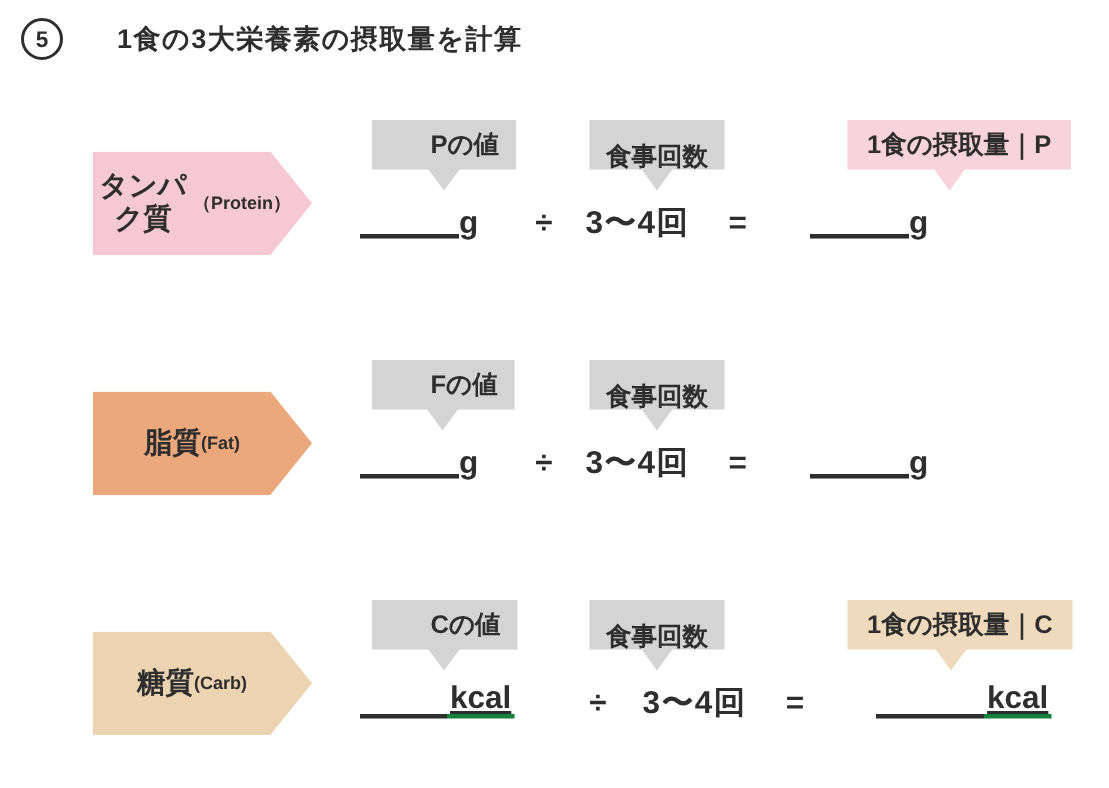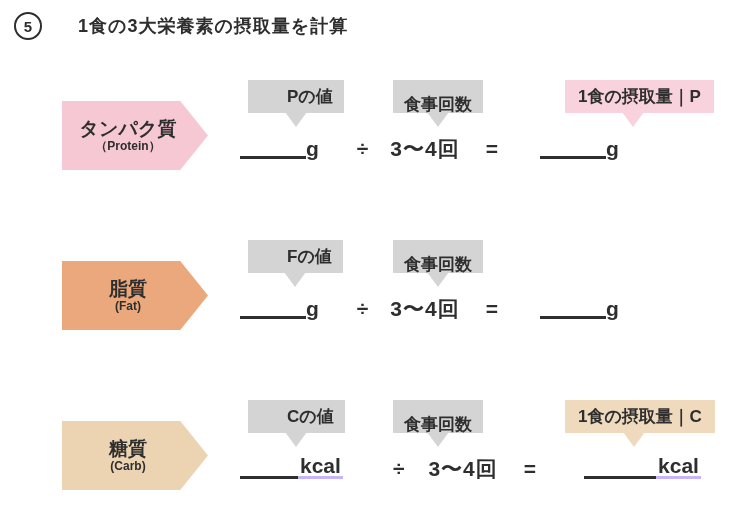--- a/index.html
+++ b/index.html
@@ -19,21 +19,21 @@
   
   .nrow{position:absolute;left:0;width:739px;height:130px;}
   .nrow.r1{top:80px;}
   .nrow.r2{top:240px;}
   .nrow.r3{top:400px;}
   
   .arrow{
     position:absolute;left:62px;top:21px;width:146px;height:69px;
     background:var(--c,#f6c8d3);
     clip-path:polygon(0 0,81% 0,100% 50%,81% 100%,0 100%);
-    display:flex;flex-direction:column;align-items:center;justify-content:center;
+    display:flex;flex-direction:row;align-items:center;justify-content:center;
     padding-right:14px;box-sizing:border-box;text-align:center;
   }
   .arrow-ja{font-size:19px;line-height:1.15;}
   .arrow-en{font-size:12px;line-height:1.15;}
   
   .tag{
     position:absolute;top:0;height:33px;background:var(--c,#d4d4d4);
     display:flex;align-items:center;justify-content:center;
     padding:0 11px;font-size:17px;line-height:1;white-space:nowrap;box-sizing:border-box;
   }
@@ -57,21 +57,21 @@
   .fg .blank-b{width:66px;margin-left:42px;}
   .fg .op-div{margin-left:38px;}
   .fg .meals{margin-left:22px;}
   .fg .op-eq{margin-left:26px;}
   .f3 .blank-a{width:58px;}
   .f3 .blank-b{width:72px;margin-left:48px;}
   .f3 .op-div{margin-left:50px;}
   .f3 .meals{margin-left:24px;}
   .f3 .op-eq{margin-left:26px;}
   .unit{padding-bottom:0;}
-  .f3 .unit{border-bottom:3px solid #c4b5fd;padding:0 2px;}
+  .f3 .unit{border-bottom:3px solid #15803d;padding:0 2px;text-decoration:underline;}
   .meals{letter-spacing:1px;}
 </style>
 </head>
 <body>
 
 <div class="canvas">
 
   <div class="title">
     <span class="badge">5</span>
     <span class="title-text">1食の3大栄養素の摂取量を計算</span>

